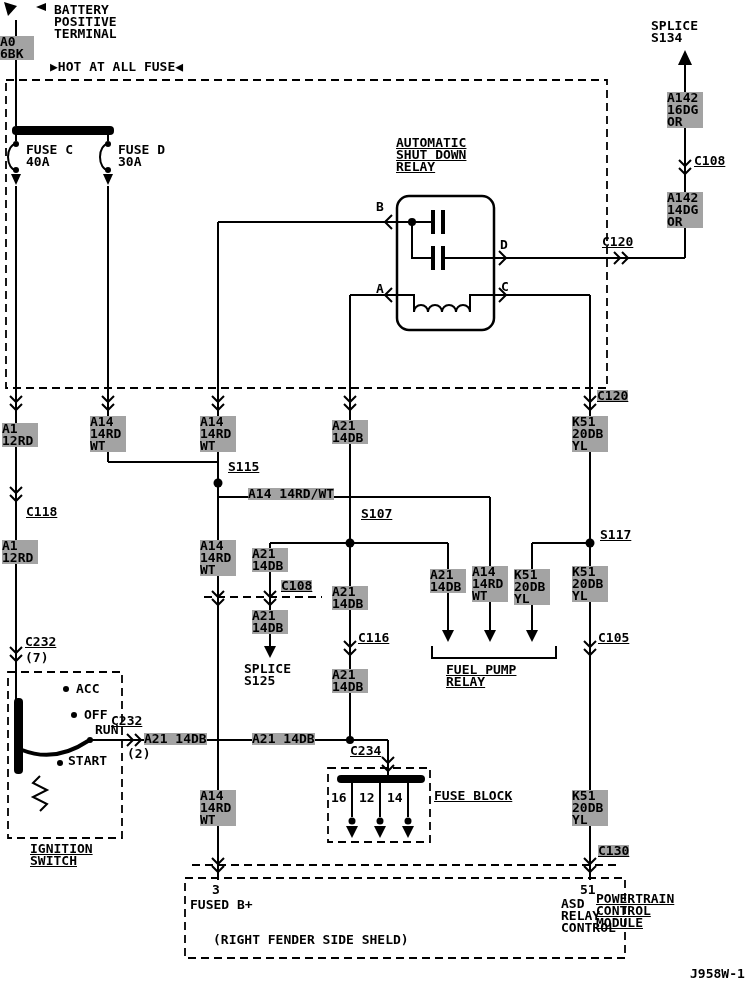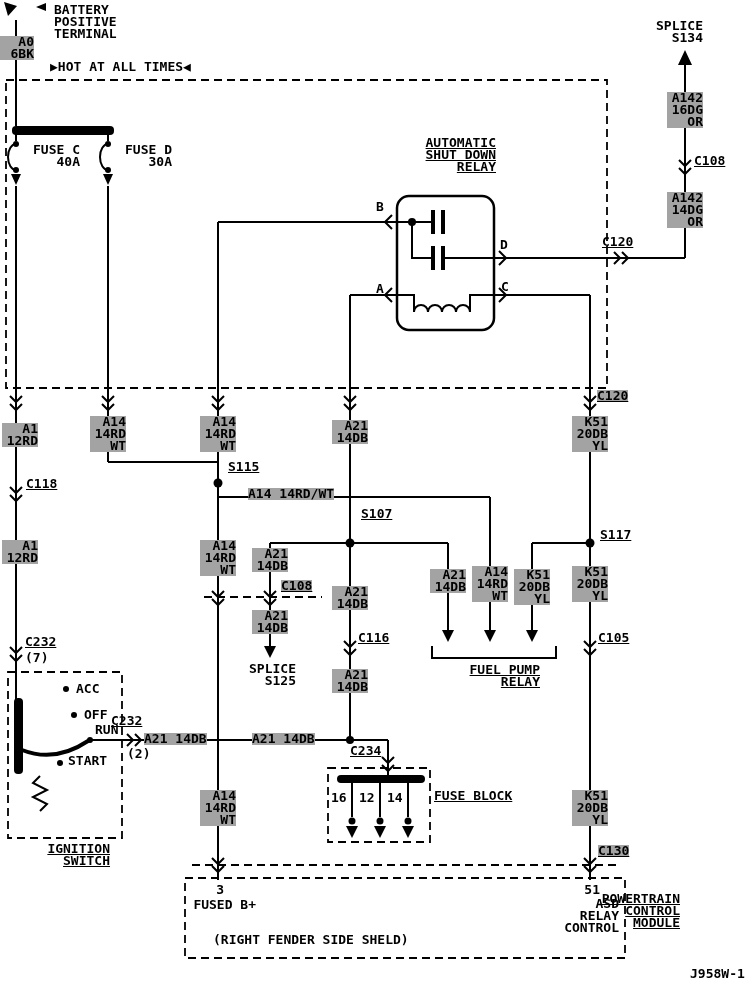--- a/index.html
+++ b/index.html
@@ -6,21 +6,21 @@
   .stage{position:relative;width:754px;height:990px;background:#fff;overflow:hidden;
          font-family:"DejaVu Sans Mono","DejaVu Sans",monospace}
   svg{position:absolute;left:0;top:0}
   .w{stroke:#000;stroke-width:2;fill:none}
   .w4{stroke:#000;stroke-width:4;fill:none;stroke-linecap:round}
   .sym{stroke:#000;stroke-width:2.5;fill:none}
   .dash{stroke:#000;stroke-width:1.8;fill:none;stroke-dasharray:8 5}
   .f{fill:#000;stroke:none}
   .lbl{position:absolute;font:bold 13px/12px "DejaVu Sans Mono","DejaVu Sans",monospace;
        color:#000;white-space:pre}
-  .c{text-align:right}
+  .c{text-align:left}
   .u{text-decoration:underline}
   .bg{background:#a3a3a3}
 </style>
 </head>
 <body>
 
 <div class="stage">
 
   <svg width="754" height="990" viewBox="0 0 754 990">
 
@@ -158,21 +158,21 @@
       <polygon points="4,2 17,6 8,16"></polygon>
       <polygon points="36,7 46,3 46,11"></polygon>
     </g>
   </svg>
 
   <div class="lbl" style="left:54px;top:4px">BATTERY
 POSITIVE
 TERMINAL</div>
   <div class="lbl c bg" style="left:0px;top:36px;width:34px">A0
 6BK</div>
-  <div class="lbl" style="left:50px;top:61px">▶HOT AT ALL TIMES◀</div>
+  <div class="lbl" style="left:50px;top:61px">▶HOT AT ALL FUSE◀</div>
   <div class="lbl c" style="left:26px;top:144px;width:54px">FUSE C
 40A</div>
   <div class="lbl c" style="left:118px;top:144px;width:54px">FUSE D
 30A</div>
   <div class="lbl c u" style="left:396px;top:137px;width:100px">AUTOMATIC
 SHUT DOWN
 RELAY</div>
   <div class="lbl" style="left:376px;top:201px">B</div>
   <div class="lbl" style="left:500px;top:239px">D</div>
   <div class="lbl" style="left:376px;top:283px">A</div>
@@ -194,21 +194,21 @@
 14RD
 WT</div>
   <div class="lbl c bg" style="left:200px;top:416px;width:36px">A14
 14RD
 WT</div>
   <div class="lbl c bg" style="left:332px;top:420px;width:36px">A21
 14DB</div>
   <div class="lbl c bg" style="left:572px;top:416px;width:36px">K51
 20DB
 YL</div>
-  <div class="lbl u" style="left:26px;top:478px">C118</div>
+  <div class="lbl u" style="left:26px;top:506px">C118</div>
   <div class="lbl u" style="left:228px;top:461px">S115</div>
   <div class="lbl bg" style="left:248px;top:488px">A14 14RD/WT</div>
   <div class="lbl u" style="left:361px;top:508px">S107</div>
   <div class="lbl c bg" style="left:2px;top:540px;width:36px">A1
 12RD</div>
   <div class="lbl c bg" style="left:200px;top:540px;width:36px">A14
 14RD
 WT</div>
   <div class="lbl c bg" style="left:252px;top:548px;width:36px">A21
 14DB</div>

